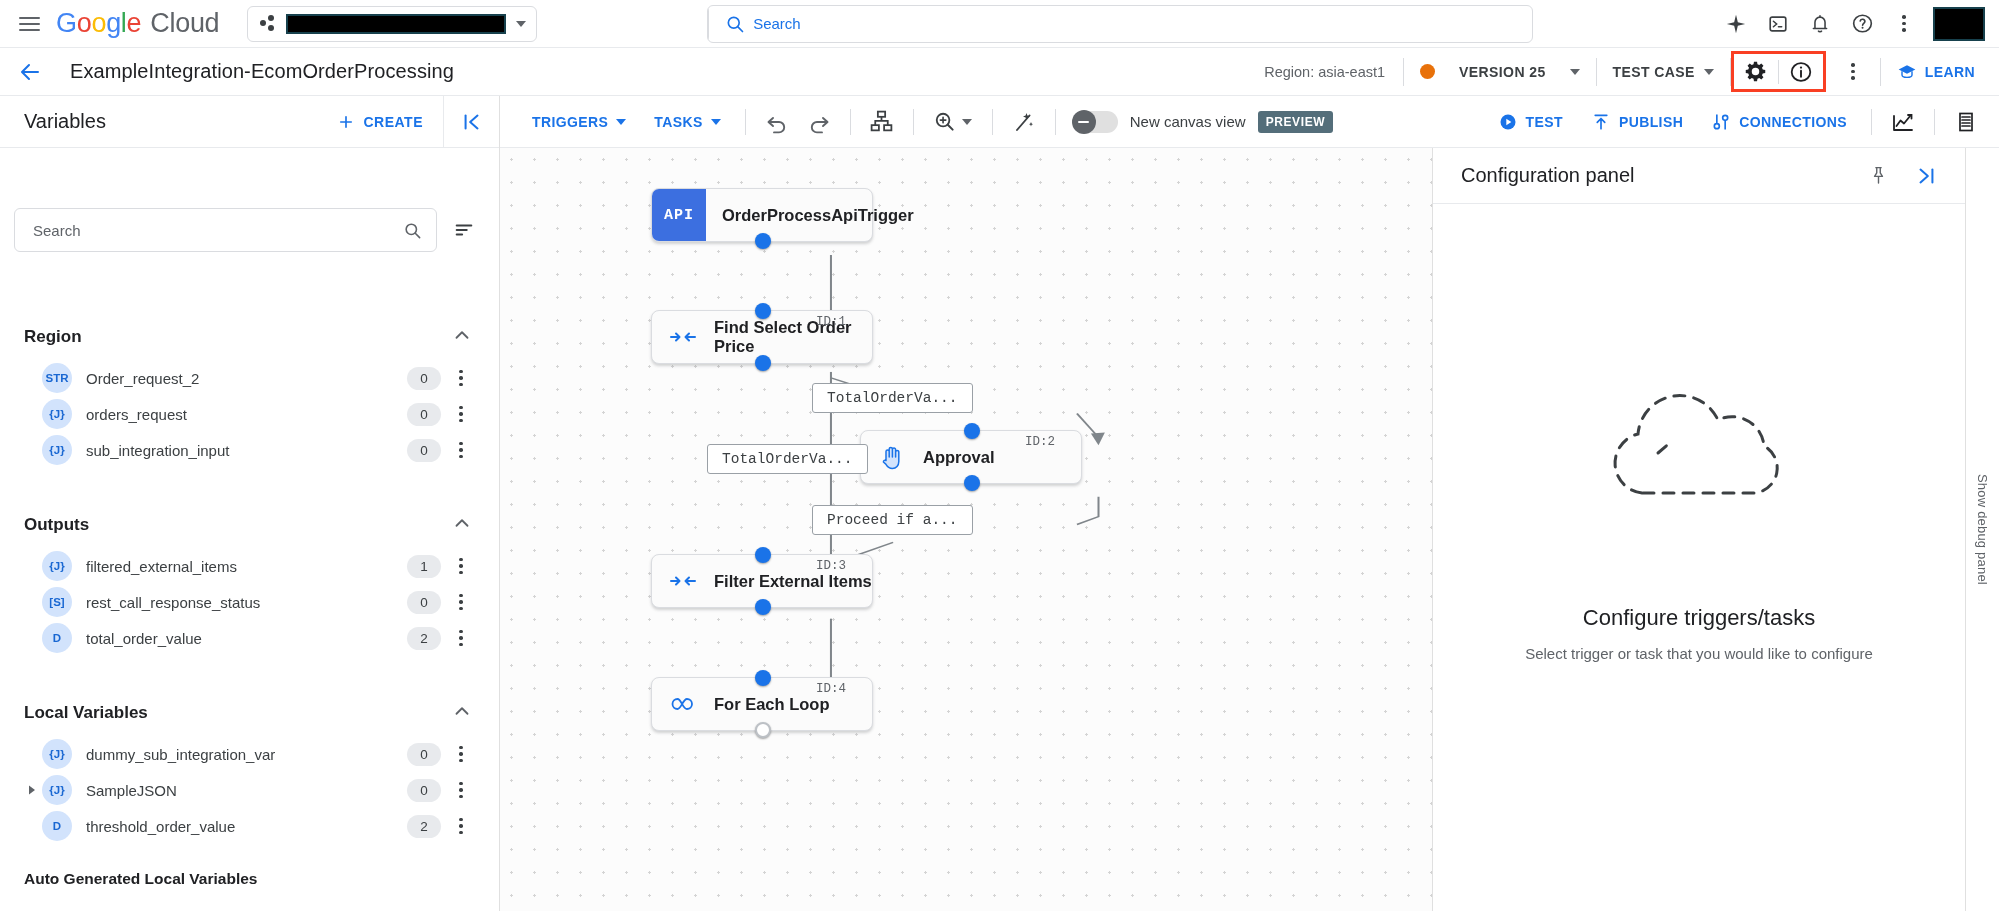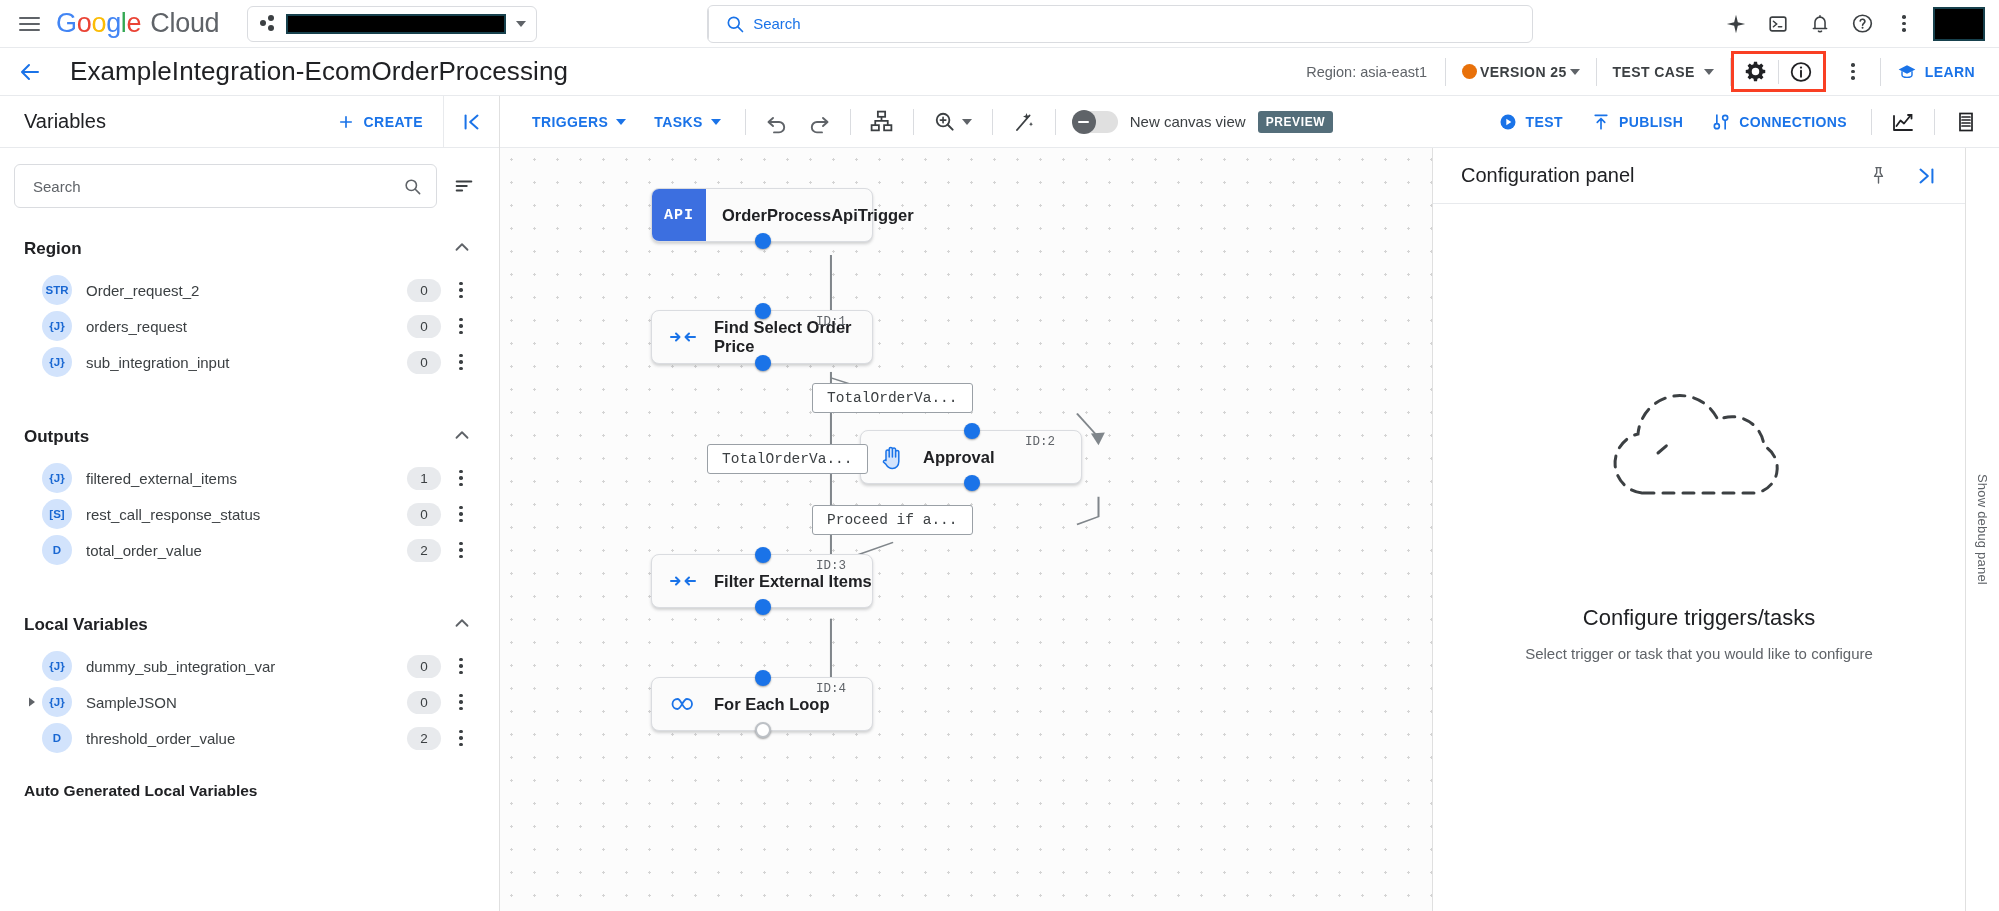--- a/index.html
+++ b/index.html
@@ -65,41 +65,41 @@
   .avatar-redacted { width: 52px; height: 34px; background: #000; border: 2px solid #17414d; margin-left:6px; cursor:pointer;}
 
   
   .titlebar {
     height: 48px; min-height: 48px; display: flex; align-items: center;
     padding: 0 14px 0 10px; border-bottom: 1px solid #e8eaed; background: #fff;
     position: relative; z-index: 9;
   }
   .back-arrow { width: 40px; height: 40px; display:flex;align-items:center;justify-content:center;
      color:#1a73e8; cursor:pointer; border-radius:50%; }
-  .int-title { font-size: 26px; color: #202124; margin-left: 20px; letter-spacing: .1px;}
+  .int-title { font-size: 20px; color: #202124; margin-left: 20px; letter-spacing: .1px;}
   .tb-right { margin-left: auto; display:flex; align-items:center; height: 100%; }
   .region-txt { font-size: 14.5px; color: #5f6368; padding-right: 18px; }
   .vsep { width:1px; height:28px; background:#dadce0; margin: 0 0px; }
-  .version-chip { display:flex; align-items:center; gap:3px; padding: 0 16px; cursor:pointer; }
+  .version-chip { display:flex; align-items:center; gap:24px; padding: 0 16px; cursor:pointer; }
   .version-dot { width: 15px; height: 15px; border-radius:50%; background:#E8710A; }
   .version-txt { font-size: 14px; font-weight: bold; color:#3c4043; letter-spacing:.4px;}
   .testcase-btn { display:flex; align-items:center; gap:9px; padding: 0 16px; cursor:pointer;
     font-size:14px; font-weight:bold; color:#3c4043; letter-spacing:.4px;justify-content:space-between;}
   .hl-box { border: 3px solid #f93f23; display:flex; align-items:center; height: 41px; }
   .hl-box .ticon { width: 44px; height: 36px; border-radius: 4px; }
   .hl-sep { width:1px; height:24px; background:#dadce0; }
   .learn-btn { display:flex; align-items:center; gap:8px; color:#1a73e8; font-size:14px;
     font-weight:bold; letter-spacing:.4px; padding: 0 10px 0 16px; cursor:pointer;}
 
   
   .main { flex: 1 1 auto; display: flex; min-height: 0; }
 
   
   .sidebar { width: 500px; min-width:500px; display:flex; flex-direction:column;
-     border-right: 1px solid #e0e0e0; background:#fff; }
+     border-right: 1px solid #e0e0e0; background:#fff;gap:44px; }
   .sb-head { height: 52px; min-height:52px; display:flex; align-items:center; padding: 0 0 0 24px;
      border-bottom: 1px solid #e8eaed; }
   .sb-title { font-size: 20px; color:#202124; }
   .sb-create { margin-left:auto; display:flex; align-items:center; gap:8px; color:#1a73e8;
      font-size: 14px; font-weight: bold; letter-spacing:.5px; cursor:pointer; padding-right:20px;}
   .sb-collapse { width:56px; height:100%; display:flex;align-items:center;justify-content:center;
      border-left: 1px solid #e8eaed; color:#1a73e8; cursor:pointer; }
   .sb-searchrow { display:flex; align-items:center; padding: 16px 18px 10px 14px; gap: 10px; }
   .sb-search {
     flex:1 1 auto; height: 44px; border:1px solid #dadce0; border-radius: 6px;

